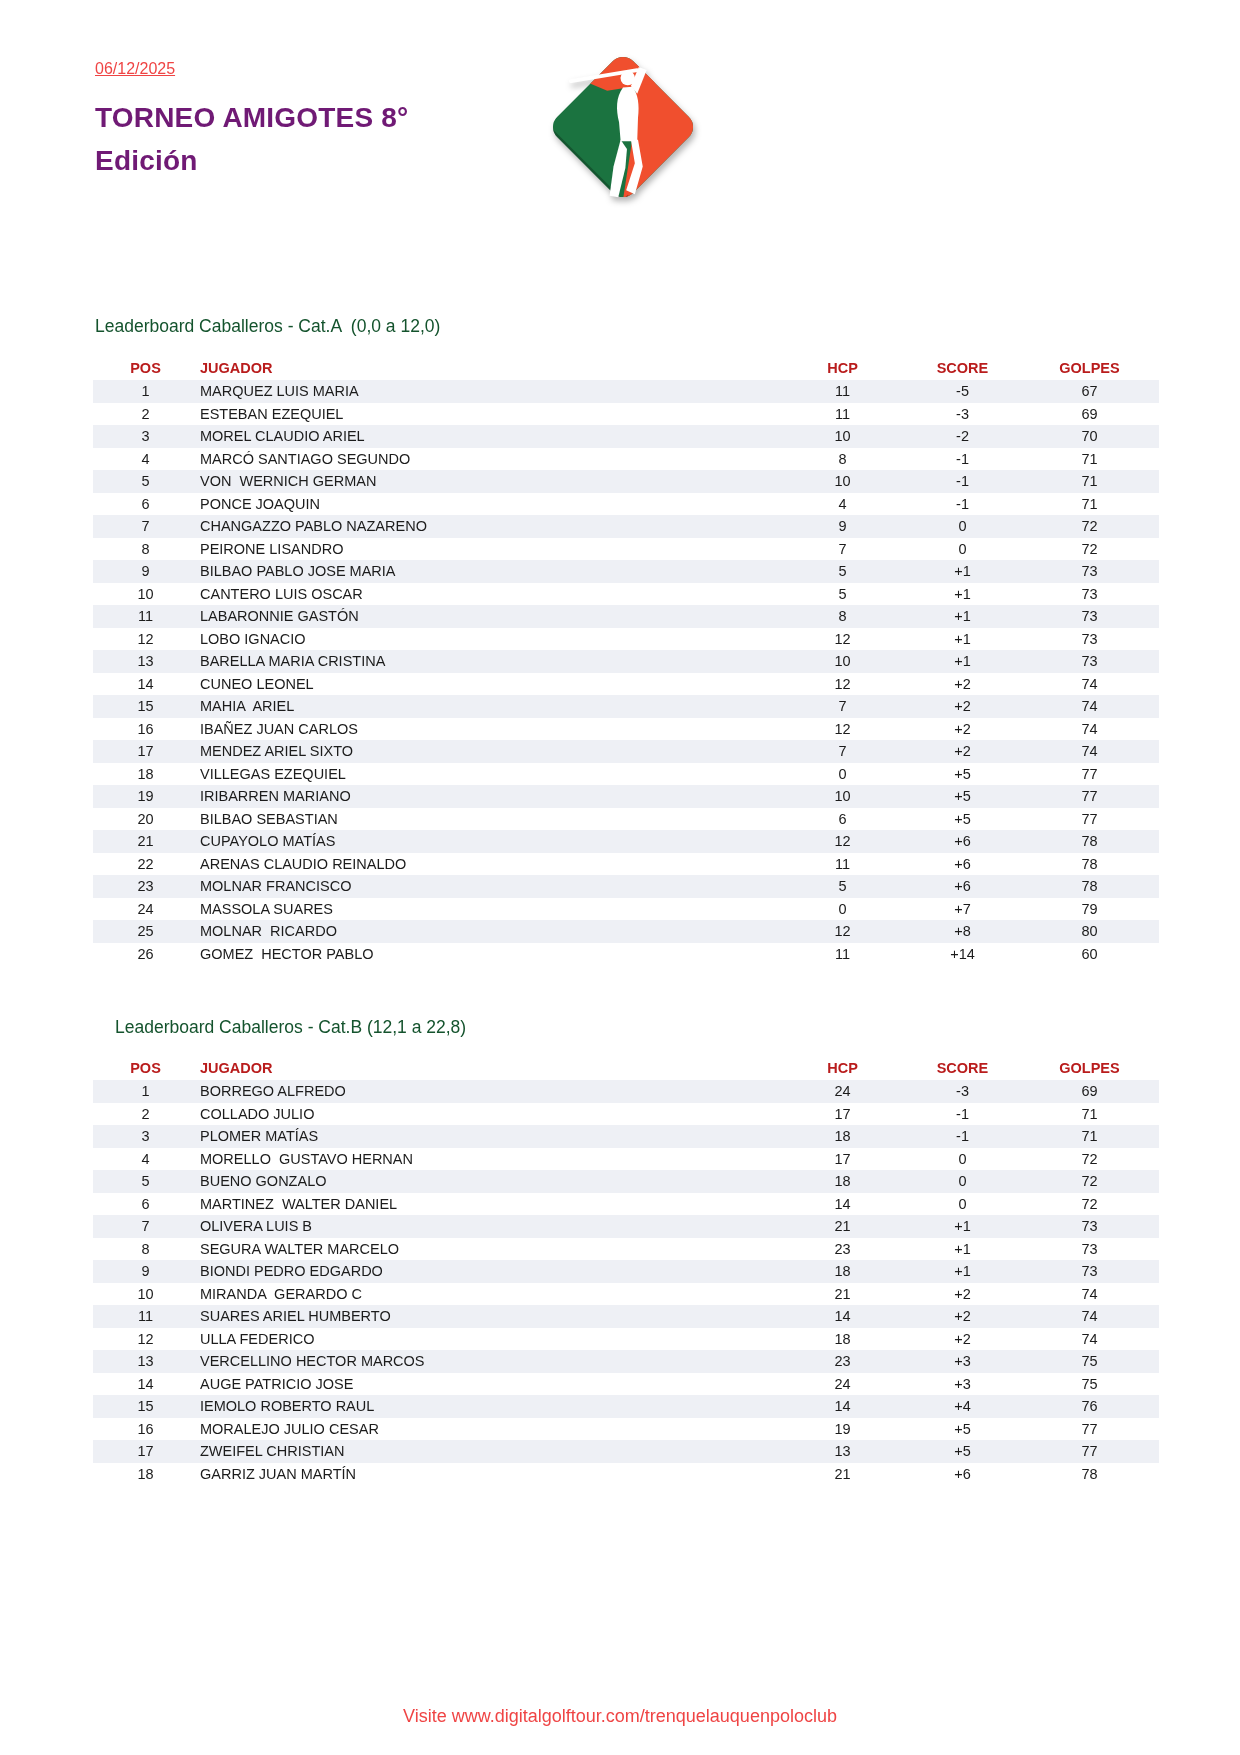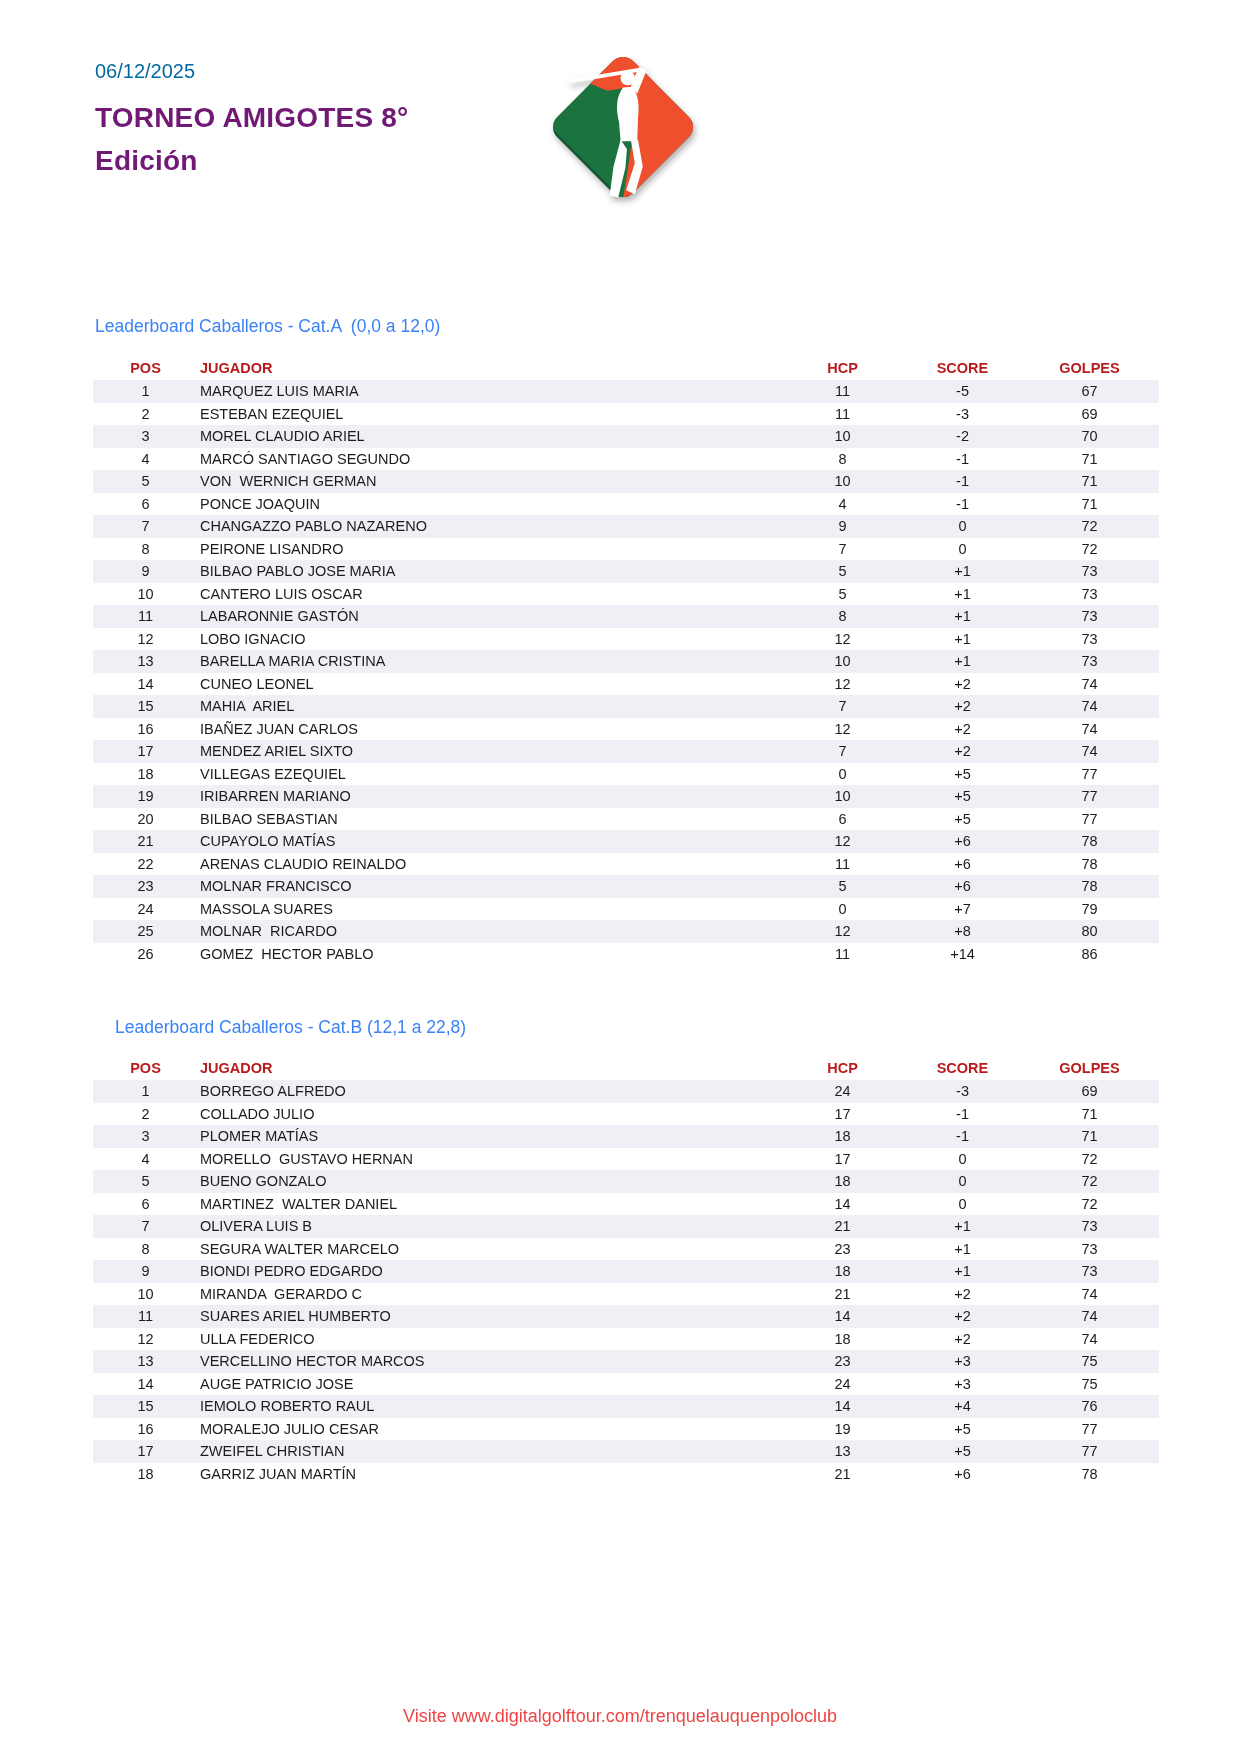--- a/index.html
+++ b/index.html
@@ -7,36 +7,36 @@
     position: relative;
     width: 1240px;
     height: 1755px;
     background: #ffffff;
     font-family: "Liberation Sans", "DejaVu Sans", sans-serif;
     color: #1c1c1c;
     overflow: hidden;
   }
   .date {
     position: absolute; left: 95px; top: 60px;
-    font-size: 20px; color: #0369a1;
+    font-size: 16px; color: #ef4444; text-decoration: underline;
   }
   .title {
     position: absolute; left: 95px; top: 96px; margin: 0;
     font-size: 28px; line-height: 43px; font-weight: bold; color: #701a75;
     letter-spacing: 0.2px;
   }
   .logo {
     position: absolute; left: 544px; top: 46px;
     width: 158px; height: 162px;
   }
   .logo svg { filter: drop-shadow(2px 4px 3px rgba(0,0,0,0.30)); }
   .board { position: absolute; left: 0; top: 0; width: 1240px; }
   .board-title {
     position: absolute; left: 95px;
-    font-size: 17.5px; color: #3b82f6; white-space: pre;
+    font-size: 17.5px; color: #14532d; white-space: pre;
   }
   .board-a .board-title { top: 316px; }
   .board-b .board-title { top: 1017px; margin-left: 20px; }
   table.lb {
     position: absolute; left: 93px;
     border-collapse: collapse; table-layout: fixed;
     width: 1064px;
     font-size: 14.5px; color: #1c1c1c;
   }
   .board-a table.lb { top: 356px; }
@@ -279,21 +279,21 @@
             <td class="col1">MOLNAR  RICARDO</td>
             <td class="col2">12</td>
             <td class="col3">+8</td>
             <td class="col4">80</td>
           </tr>
           <tr>
             <td class="col0">26</td>
             <td class="col1">GOMEZ  HECTOR PABLO</td>
             <td class="col2">11</td>
             <td class="col3">+14</td>
-            <td class="col4">86</td>
+            <td class="col4">60</td>
           </tr>
         </tbody>
     </table>
   </section>
 
   <section class="board board-b">
     <div class="board-title">Leaderboard Caballeros - Cat.B (12,1 a 22,8)</div>
     <table class="lb">
       <thead>
           <tr>

